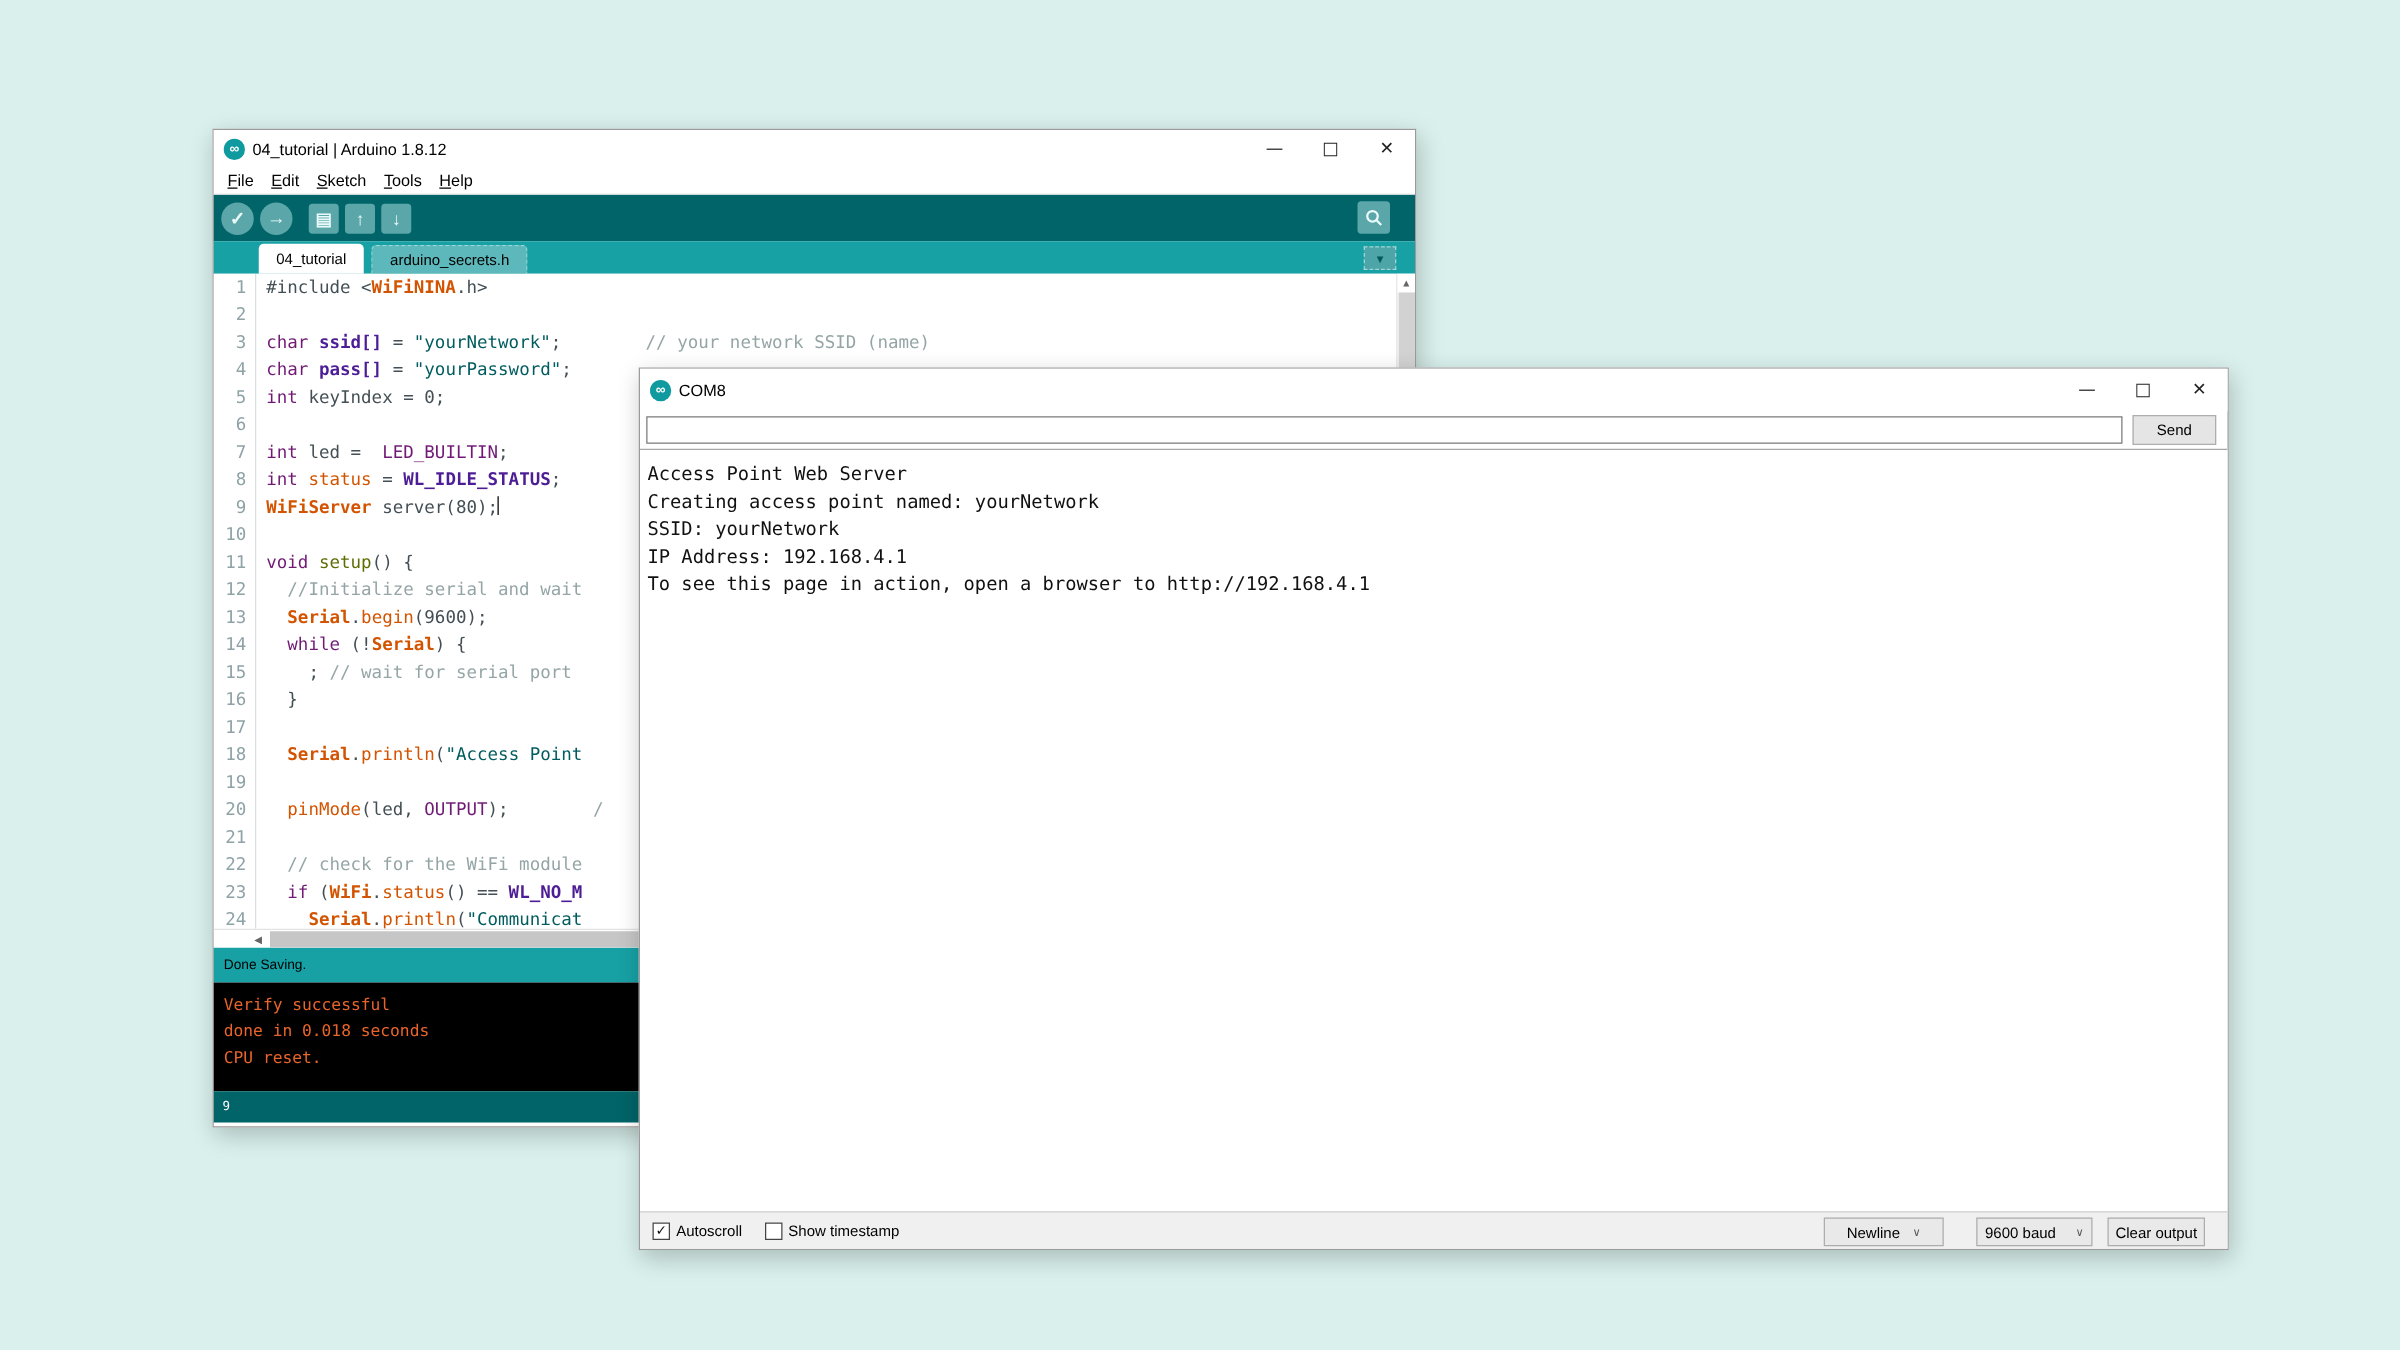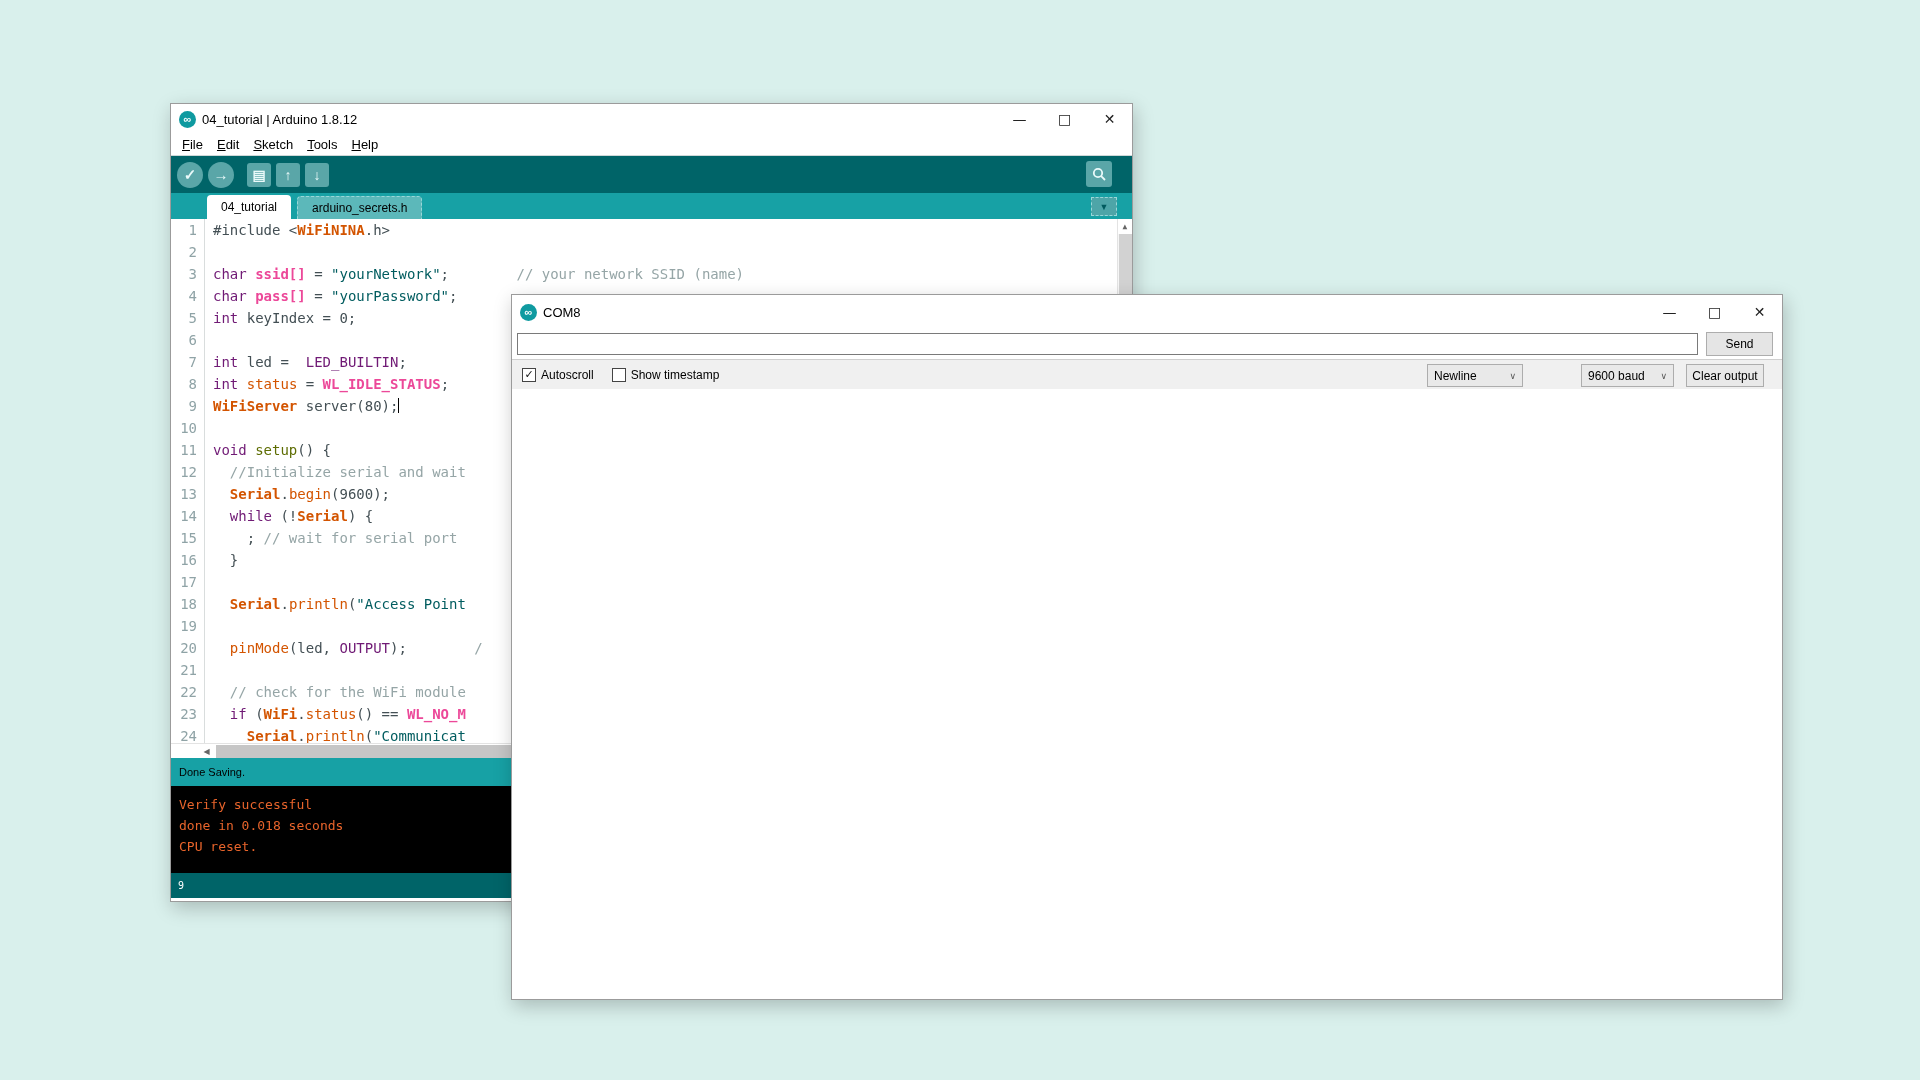--- a/index.html
+++ b/index.html
@@ -36,21 +36,21 @@
   .tab.inactive { background:#5cb8ba; color:#000000; border:1px dashed #9ad7d8; border-bottom:none; margin-left:6px; padding:4px 14px; }
   .tab-menu-btn { position:absolute; right:15px; top:4px; width:26px; height:19px; background:#4ea5a8;
                   border:1px dashed #9ad7d8; color:#005a5e; font-size:9px; display:flex; align-items:center; justify-content:center; }
 
   .editor { position:relative; height:524px; background:#fff; overflow:hidden;
             font-family:"DejaVu Sans Mono","Liberation Mono",monospace; font-size:14px; }
   .code-line { display:flex; height:22px; line-height:22px; white-space:pre; }
   .gutter-num { flex:0 0 34px; text-align:right; padding-right:7px; color:#8fa3a6; border-right:1px solid #d9dddd; }
   .code-text { padding-left:8px; }
   .tk-p  { color:#434f54; }
-  .tk-b  { color:#ec4899; font-weight:bold; }
+  .tk-b  { color:#4c1d95; font-weight:bold; }
   .tk-k  { color:#701a75;margin-top:34px; }
   .tk-f  { color:#d35400; }
   .tk-cl { color:#d35400; font-weight:bold; }
   .tk-s  { color:#005c5f; }
   .tk-c  { color:#95a5a6; }
   .tk-o  { color:#5e6d03; }
   .tk-caret { display:inline-block; width:1px; height:15px; background:#000; vertical-align:-2px; }
 
   .vscroll { position:absolute; right:0; top:0; width:15px; height:100%; background:#f6f6f6; border-left:1px solid #e3e3e3; }
   .vscroll .arrow { height:15px; display:flex; align-items:center; justify-content:center; font-size:8px; color:#666; background:#fff; }
@@ -79,21 +79,21 @@
   .serial-output { flex:1 1 auto; border-top:1px solid #a8a8a8; padding:8px 0 0 6px; background:#fff; overflow:hidden;
                    font-family:"DejaVu Sans Mono","Liberation Mono",monospace; font-size:15px; line-height:22px; color:#111; white-space:pre; }
   .serial-bottom { flex:0 0 30px; background:#f0f0f0; border-top:1px solid #cfcfcf; position:relative; display:flex; align-items:center; padding-left:10px; }
   .chk { display:flex; align-items:center; margin-right:18px; }
   .chk .box { width:14px; height:14px; background:#fff; border:1px solid #444; display:flex; align-items:center; justify-content:center;
               font-size:11px; color:#111; margin-right:5px; }
   .chk .lbl { font-size:12px; color:#000; }
   .combo { position:absolute; top:4px; height:23px; background:#e9e9e9; border:1px solid #adadad; font-size:12px; color:#000;
            display:flex; align-items:center; padding:0 6px; justify-content:space-between; }
   .combo .chev { font-size:9px; color:#555; margin-left:10px; }
-  #combo-ending { left:915px; width:96px; }
+  #combo-ending { left:947px; width:96px;justify-content:center; }
   #combo-baud { left:1069px; width:93px; }
   .clear-btn { position:absolute; left:1174px; top:4px; width:78px; height:23px; background:#e9e9e9; border:1px solid #adadad;
                font-size:12px; color:#000; display:flex; align-items:center; justify-content:center; }
 
   .mag-svg { width:16px; height:16px; }
 </style>
 </head>
 <body>
 
 <div class="window" id="ide">
@@ -199,20 +199,21 @@
       <span class="win-btn">□</span>
       <span class="win-btn">✕</span>
     </span>
   </div>
 
   <div class="send-row">
     <input class="serial-input" type="text" value="" style="">
     <span class="send-btn">Send</span>
   </div>
 
+  <div class="serial-output" id="serial-output"><div>Access Point Web Server</div><div>Creating access point named: yourNetwork</div><div>SSID: yourNetwork</div><div>IP Address: 192.168.4.1</div><div>To see this page in action, open a browser to http://192.168.4.1</div></div>
 
   <div class="serial-bottom">
     <span class="chk">
       <span class="box" id="chk-autoscroll">✓</span>
       <span class="lbl">Autoscroll</span>
     </span>
     <span class="chk">
       <span class="box" id="chk-timestamp"></span>
       <span class="lbl">Show timestamp</span>
     </span>

